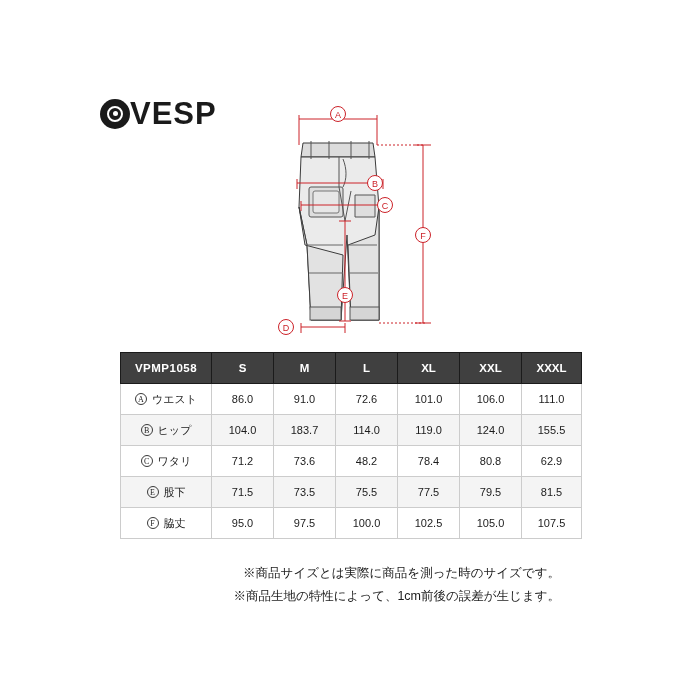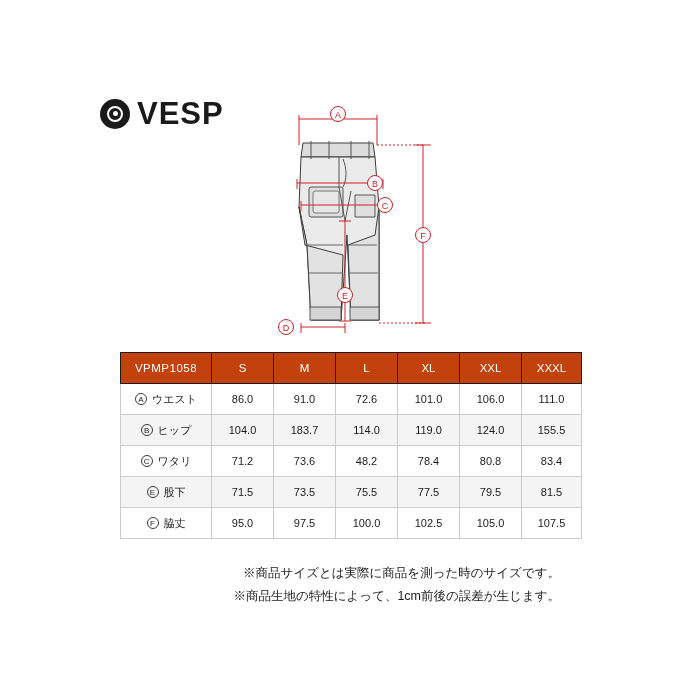--- a/index.html
+++ b/index.html
@@ -23,21 +23,20 @@
     background: #fff;
   }
 
   
   .logo {
     position: absolute;
     left: 100px;
     top: 98px;
     display: flex;
     align-items: center;
-    gap: 7px;
   }
   .logo-mark {
     width: 30px;
     height: 30px;
     border-radius: 50%;
     background: #1a1a1a;
     position: relative;
   }
   .logo-mark::before {
     content: "";
@@ -89,42 +88,43 @@
   table.size-table th,
   table.size-table td {
     border: 1px solid #cccccc;
     height: 28px;
     text-align: center;
     vertical-align: middle;
     font-weight: normal;
     color: #1b1b1b;
   }
   table.size-table thead th {
-    background: #c2410c;
+    background: #404040;
     color: #ffffff;
-    font-weight: normal;
+    font-weight: bold;
     font-size: 11.5px;
     border: 1px solid #1b1b1b;
   }
   table.size-table thead th.model {
     text-align: center;
     letter-spacing: 0.5px;
   }
   table.size-table tbody tr:nth-child(even) td {
     background: #f4f4f4;
   }
   table.size-table tbody tr:nth-child(odd) td {
     background: #ffffff;
   }
   td.rowlabel {
     text-align: left;
     padding-left: 1px;
     font-weight: bold;
     font-size: 11px;
     white-space: nowrap;
+    font-family: Liberation Serif, serif;
   }
   .circ {
     display: inline-block;
     width: 12px;
     height: 12px;
     line-height: 11px;
     border: 1px solid #3a3a3a;
     border-radius: 50%;
     font-size: 8px;
     text-align: center;
@@ -266,21 +266,21 @@
       </tr>
       <tr>
         <td class="rowlabel">
           <span class="circ">C</span><span class="rowlabel-text">ワタリ</span>
         </td>
         <td>71.2</td>
         <td>73.6</td>
         <td>48.2</td>
         <td>78.4</td>
         <td>80.8</td>
-        <td>83.4</td>
+        <td>62.9</td>
       </tr>
       <tr>
         <td class="rowlabel">
           <span class="circ">E</span><span class="rowlabel-text">股下</span>
         </td>
         <td>71.5</td>
         <td>73.5</td>
         <td>75.5</td>
         <td>77.5</td>
         <td>79.5</td>

